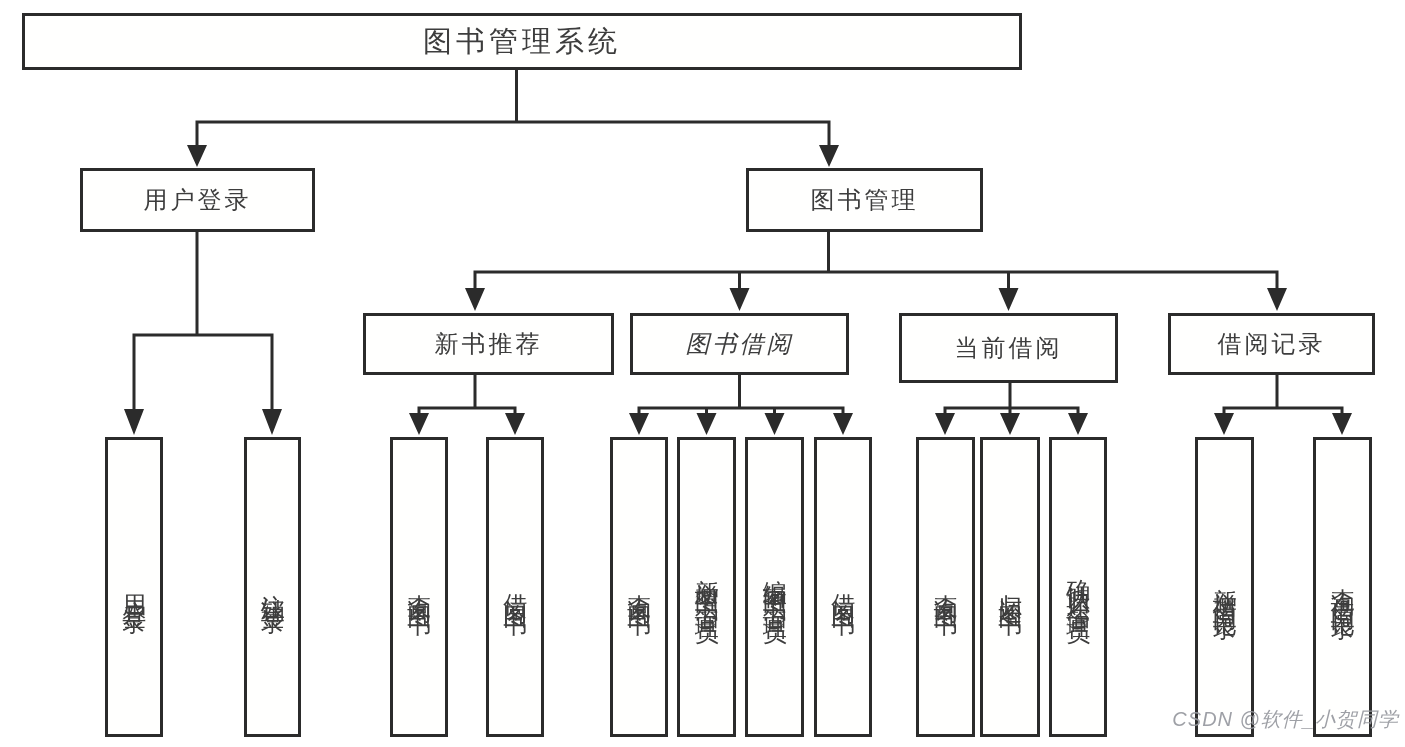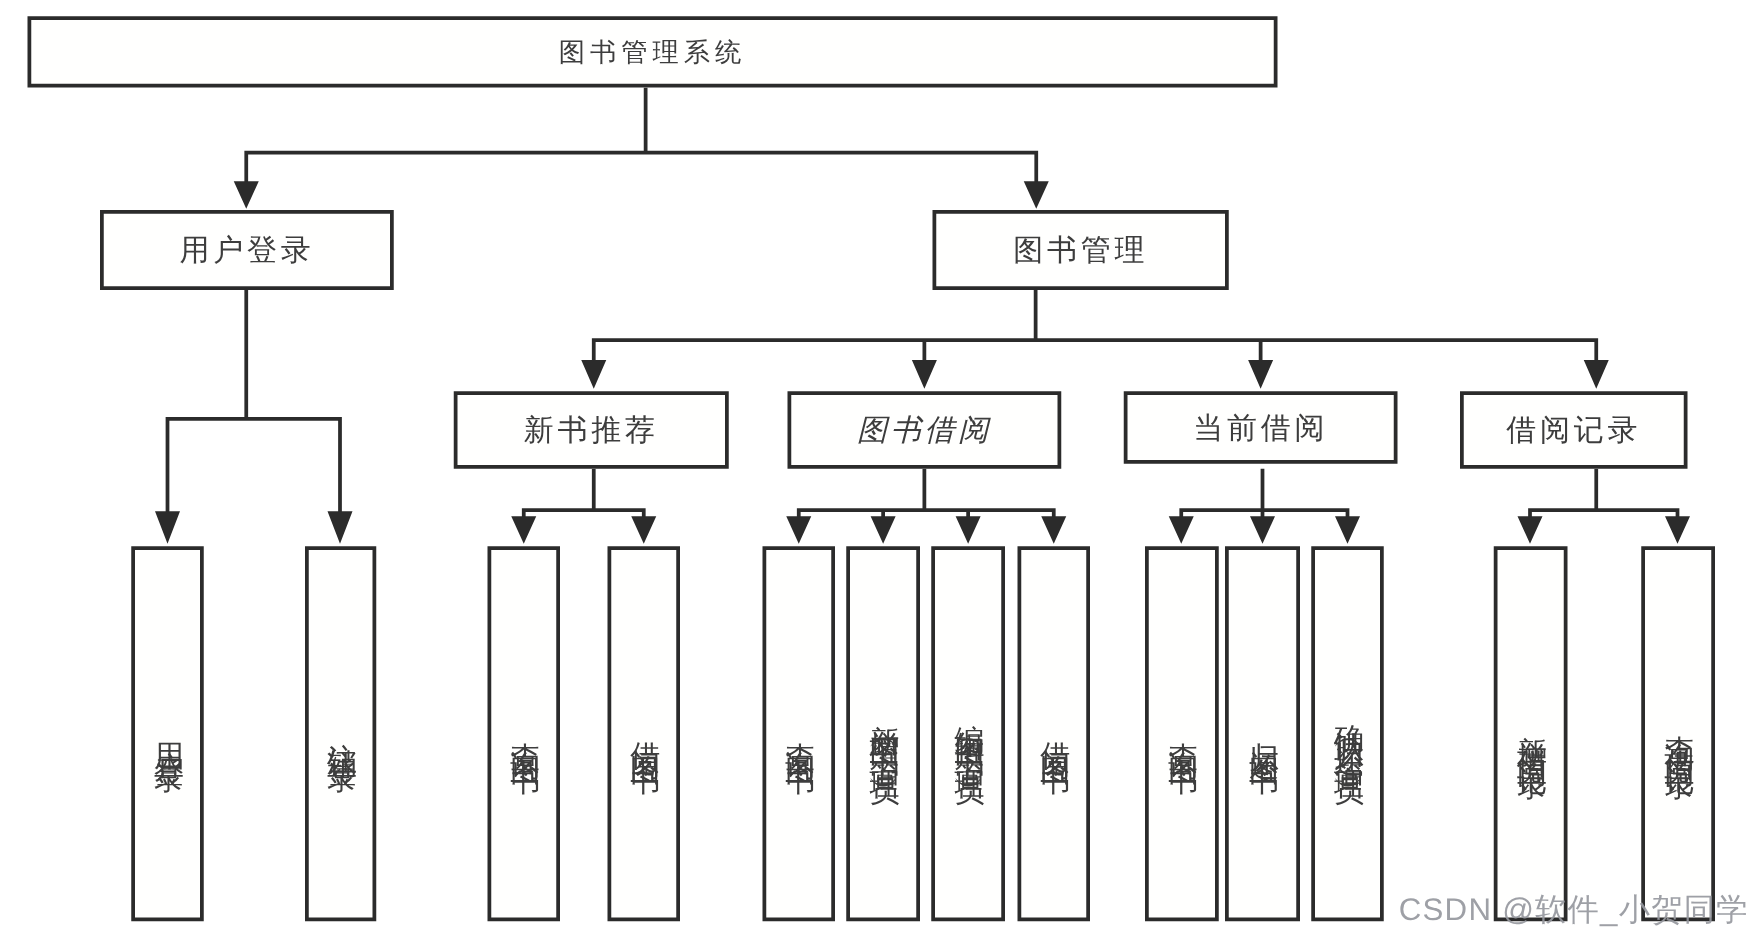--- a/index.html
+++ b/index.html
@@ -32,39 +32,40 @@
     align-items: center;
     justify-content: center;
     z-index: 2;
   }
   .hlabel {
     font-size: 24px;
     letter-spacing: 3px;
     white-space: nowrap;
   }
   .root-label {
-    font-size: 21px;
+    font-size: 29px;
     letter-spacing: 4px;
   }
   .vlabel {
     writing-mode: vertical-rl;
     text-orientation: mixed;
     font-size: 24px;
     letter-spacing: 6px;
     line-height: 1.1;
   }
   .watermark {
     position: absolute;
     right: 6px;
-    bottom: 3px;
-    font-size: 25px;
+    bottom: 14px;
+    font-size: 20px;
     letter-spacing: 1px;
     color: rgba(150, 152, 158, 0.92);
     z-index: 5;
     white-space: nowrap;
+    font-style: italic;
   }
 </style>
 </head>
 <body>
 
 <div class="canvas">
 
   <svg class="connector-svg" viewBox="0 0 1405 747" xmlns="http://www.w3.org/2000/svg">
     <path fill="none" stroke="#2b2b2b" stroke-width="3" d="M516.5 70 V122
              M197 122 H829
@@ -123,30 +124,30 @@
     <span class="hlabel root-label">图书管理系统</span>
   </div>
 
   <div class="node" style="left:80px; top:168px; width:235px; height:64px;">
     <span class="hlabel">用户登录</span>
   </div>
   <div class="node" style="left:710px; top:168px; width:237px; height:64px;margin-left:36px;">
     <span class="hlabel">图书管理</span>
   </div>
 
-  <div class="node" style="left:363px; top:313px; width:220px; height:62px;">
+  <div class="node" style="left:363px; top:313px; width:251px; height:62px;">
     <span class="hlabel">新书推荐</span>
   </div>
   <div class="node" style="left:630px; top:313px; width:219px; height:62px;font-style:italic;">
     <span class="hlabel">图书借阅</span>
   </div>
-  <div class="node" style="left:899px; top:313px; width:219px; height:58px;">
+  <div class="node" style="left:899px; top:313px; width:219px; height:70px;">
     <span class="hlabel">当前借阅</span>
   </div>
-  <div class="node" style="left:1168px; top:313px; width:182px; height:62px;">
+  <div class="node" style="left:1168px; top:313px; width:207px; height:62px;">
     <span class="hlabel">借阅记录</span>
   </div>
 
   <div class="node" style="left:105px; top:437px; width:58px; height:300px;">
     <span class="vlabel">用户登录</span>
   </div>
   <div class="node" style="left:244px; top:437px; width:57px; height:300px;">
     <span class="vlabel">注销登录</span>
   </div>
 

